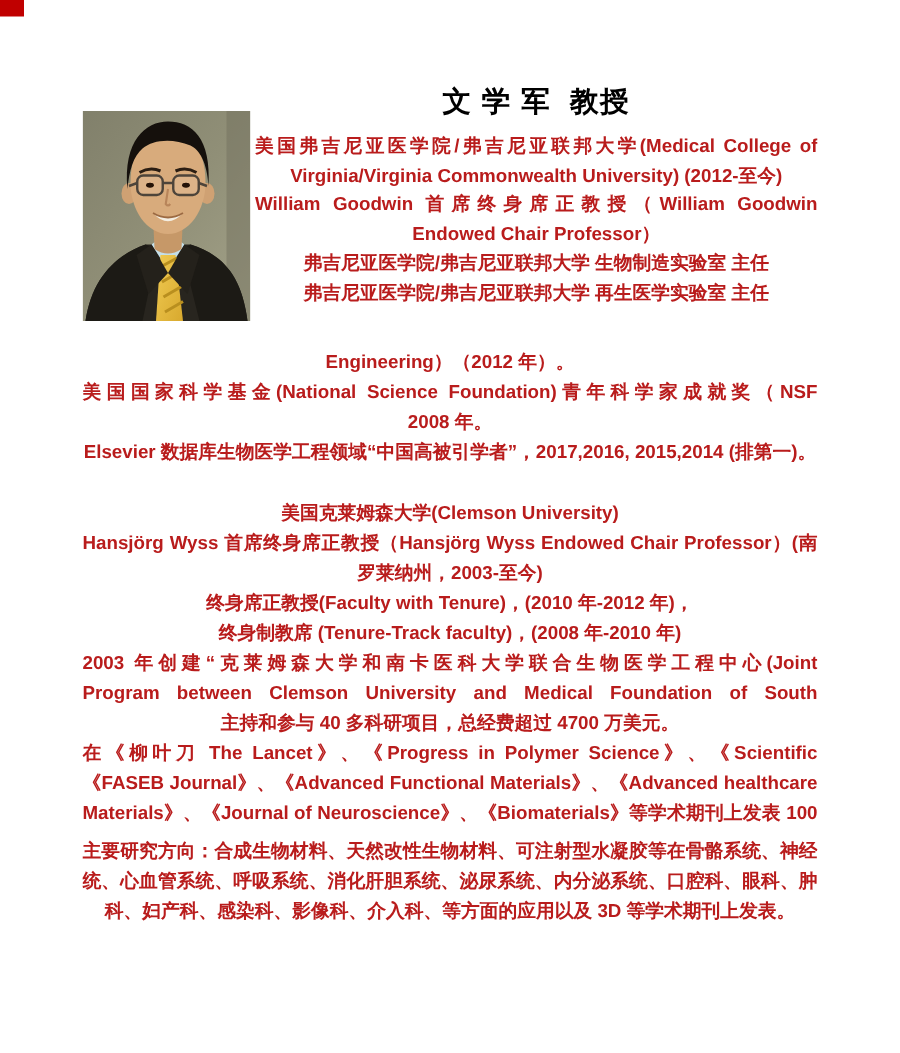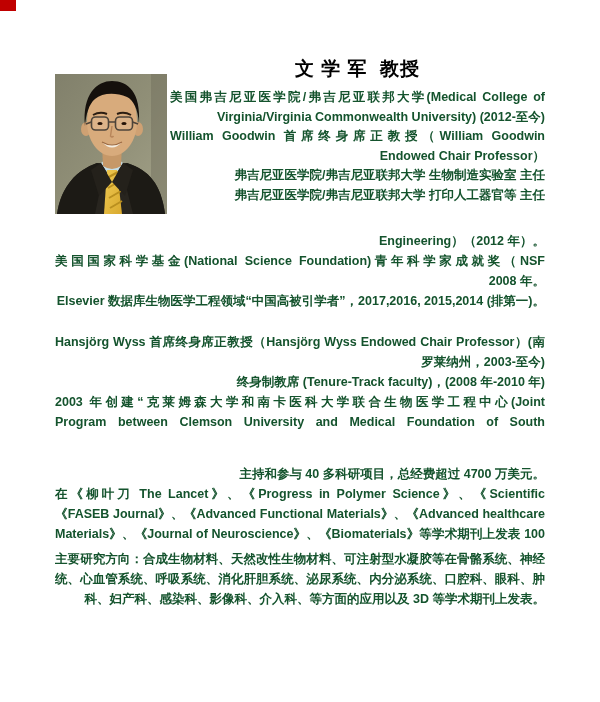--- a/index.html
+++ b/index.html
@@ -12,27 +12,27 @@
   .page{position:relative;width:600px;height:702px;}
   .corner-marker{position:absolute;left:0;top:0;width:16px;height:11px;background:#c00000;}
   .content{position:absolute;left:55px;top:0;width:490px;}
   .portrait{position:absolute;left:55px;top:74px;width:112px;height:140px;overflow:hidden;}
   .portrait svg{display:block;}
   .page-title{
     margin-left:115px;width:375px;padding-top:56px;
     font-size:19px;line-height:25px;letter-spacing:1px;
     text-align:center;white-space:pre;color:#000;
   }
-  .para{font-size:12.5px;color:#14532d;}
+  .para{font-size:12.5px;color:#b91c1c;}
   .affiliation{margin-left:115px;width:375px;margin-top:7px;line-height:19.5px;}
   .honors{margin-top:26px;line-height:20px;}
   .clemson{margin-top:21px;line-height:20px;}
-  .research{margin-top:32px;line-height:20px;}
+  .research{margin-top:0;line-height:20px;}
   .directions{margin-top:5px;line-height:20px;}
-  .ln{text-align:right;overflow:hidden;white-space:nowrap;}
+  .ln{text-align:center;overflow:hidden;white-space:nowrap;}
   .ln.just{text-align:justify;text-align-last:justify;white-space:normal;
            text-justify:inter-word;height:20px;}
   .affiliation .ln.just{height:19.5px;}
 </style>
 </head>
 <body>
 
 <div class="page">
 
   <div class="corner-marker" style="background: rgb(192, 0, 0);"></div>
@@ -93,31 +93,33 @@
   </div>
 
   <div class="content">
     <div class="page-title">文 学 军  教授</div>
     <div class="para affiliation">
         <div class="ln just">美国弗吉尼亚医学院/弗吉尼亚联邦大学(Medical College of</div>
         <div class="ln">Virginia/Virginia Commonwealth University)  (2012-至今)</div>
         <div class="ln just">William Goodwin 首席终身席正教授（William Goodwin</div>
         <div class="ln">Endowed Chair Professor）</div>
         <div class="ln">弗吉尼亚医学院/弗吉尼亚联邦大学 生物制造实验室 主任</div>
-        <div class="ln">弗吉尼亚医学院/弗吉尼亚联邦大学 打印人工器官等 主任</div>
+        <div class="ln">弗吉尼亚医学院/弗吉尼亚联邦大学 再生医学实验室 主任</div>
       </div>
     <div class="para honors">
         <div class="ln">Engineering）（2012 年）。</div>
         <div class="ln just">美国国家科学基金(National Science Foundation)青年科学家成就奖（NSF CAREER），</div>
         <div class="ln">2008 年。</div>
         <div class="ln">Elsevier 数据库生物医学工程领域“中国高被引学者”，2017,2016, 2015,2014 (排第一)。</div>
       </div>
     <div class="para clemson">
+        <div class="ln">美国克莱姆森大学(Clemson University)</div>
         <div class="ln just">Hansjörg Wyss 首席终身席正教授（Hansjörg Wyss Endowed Chair Professor）(南卡</div>
         <div class="ln">罗莱纳州，2003-至今)</div>
+        <div class="ln">终身席正教授(Faculty with Tenure)，(2010 年-2012 年)，</div>
         <div class="ln">终身制教席 (Tenure-Track faculty)，(2008 年-2010 年)</div>
         <div class="ln just">2003 年创建“克莱姆森大学和南卡医科大学联合生物医学工程中心(Joint Bioengineering</div>
         <div class="ln just">Program between Clemson University and Medical Foundation of South</div>
       </div>
     <div class="para research">
         <div class="ln">主持和参与 40 多科研项目，总经费超过 4700 万美元。</div>
         <div class="ln just">在《柳叶刀 The Lancet》、《Progress in Polymer Science》、《Scientific Reports》、</div>
         <div class="ln just">《FASEB Journal》、《Advanced Functional Materials》、《Advanced healthcare</div>
         <div class="ln just">Materials》、《Journal of Neuroscience》、《Biomaterials》等学术期刊上发表 100 多篇</div>
       </div>

